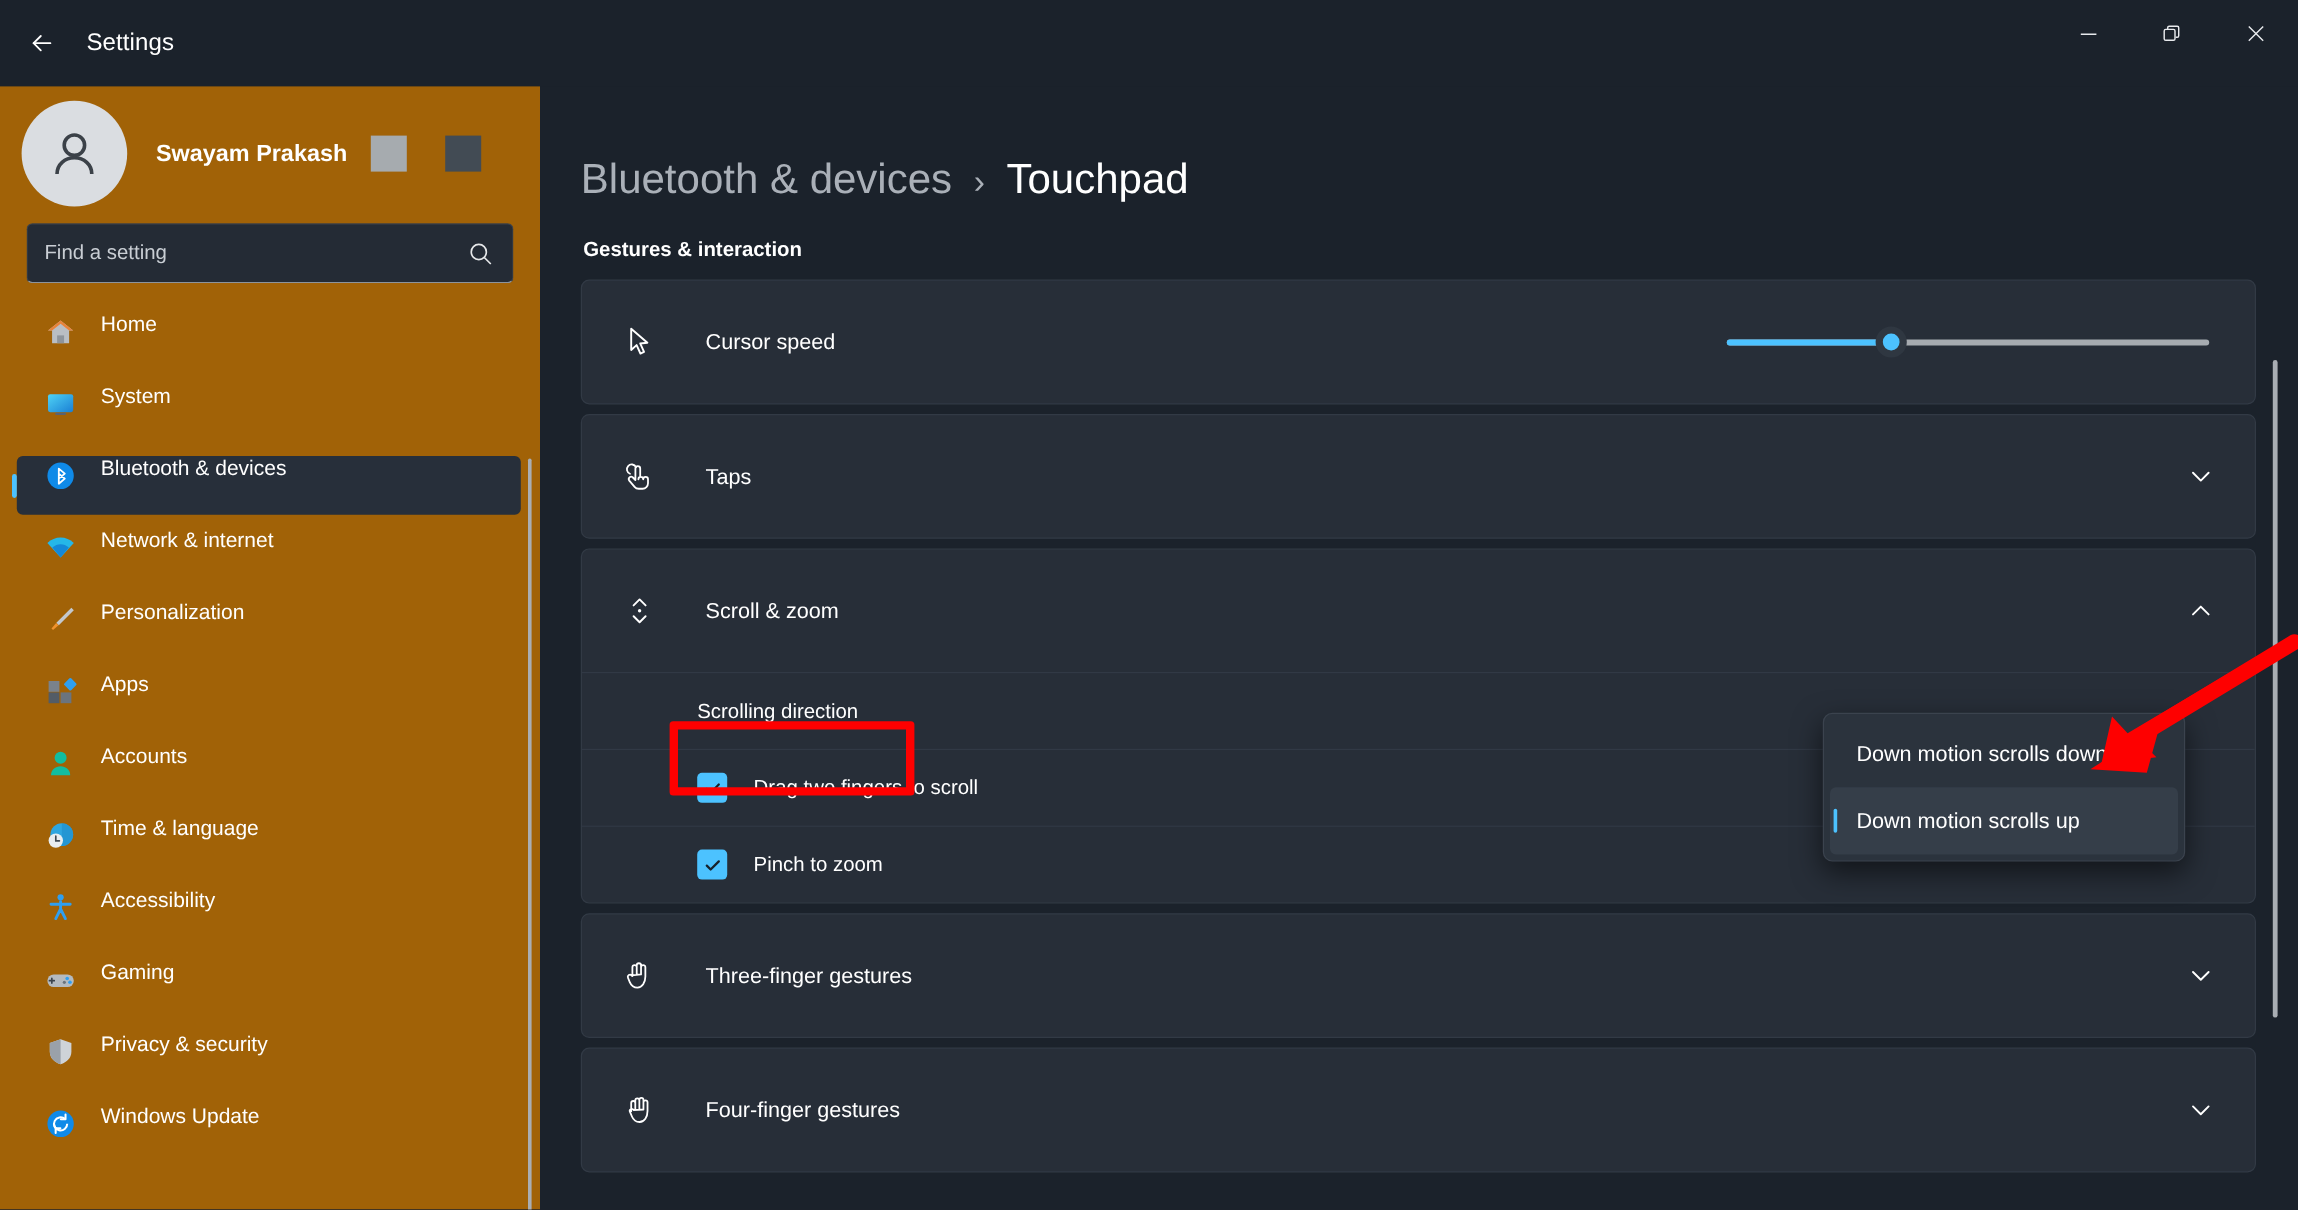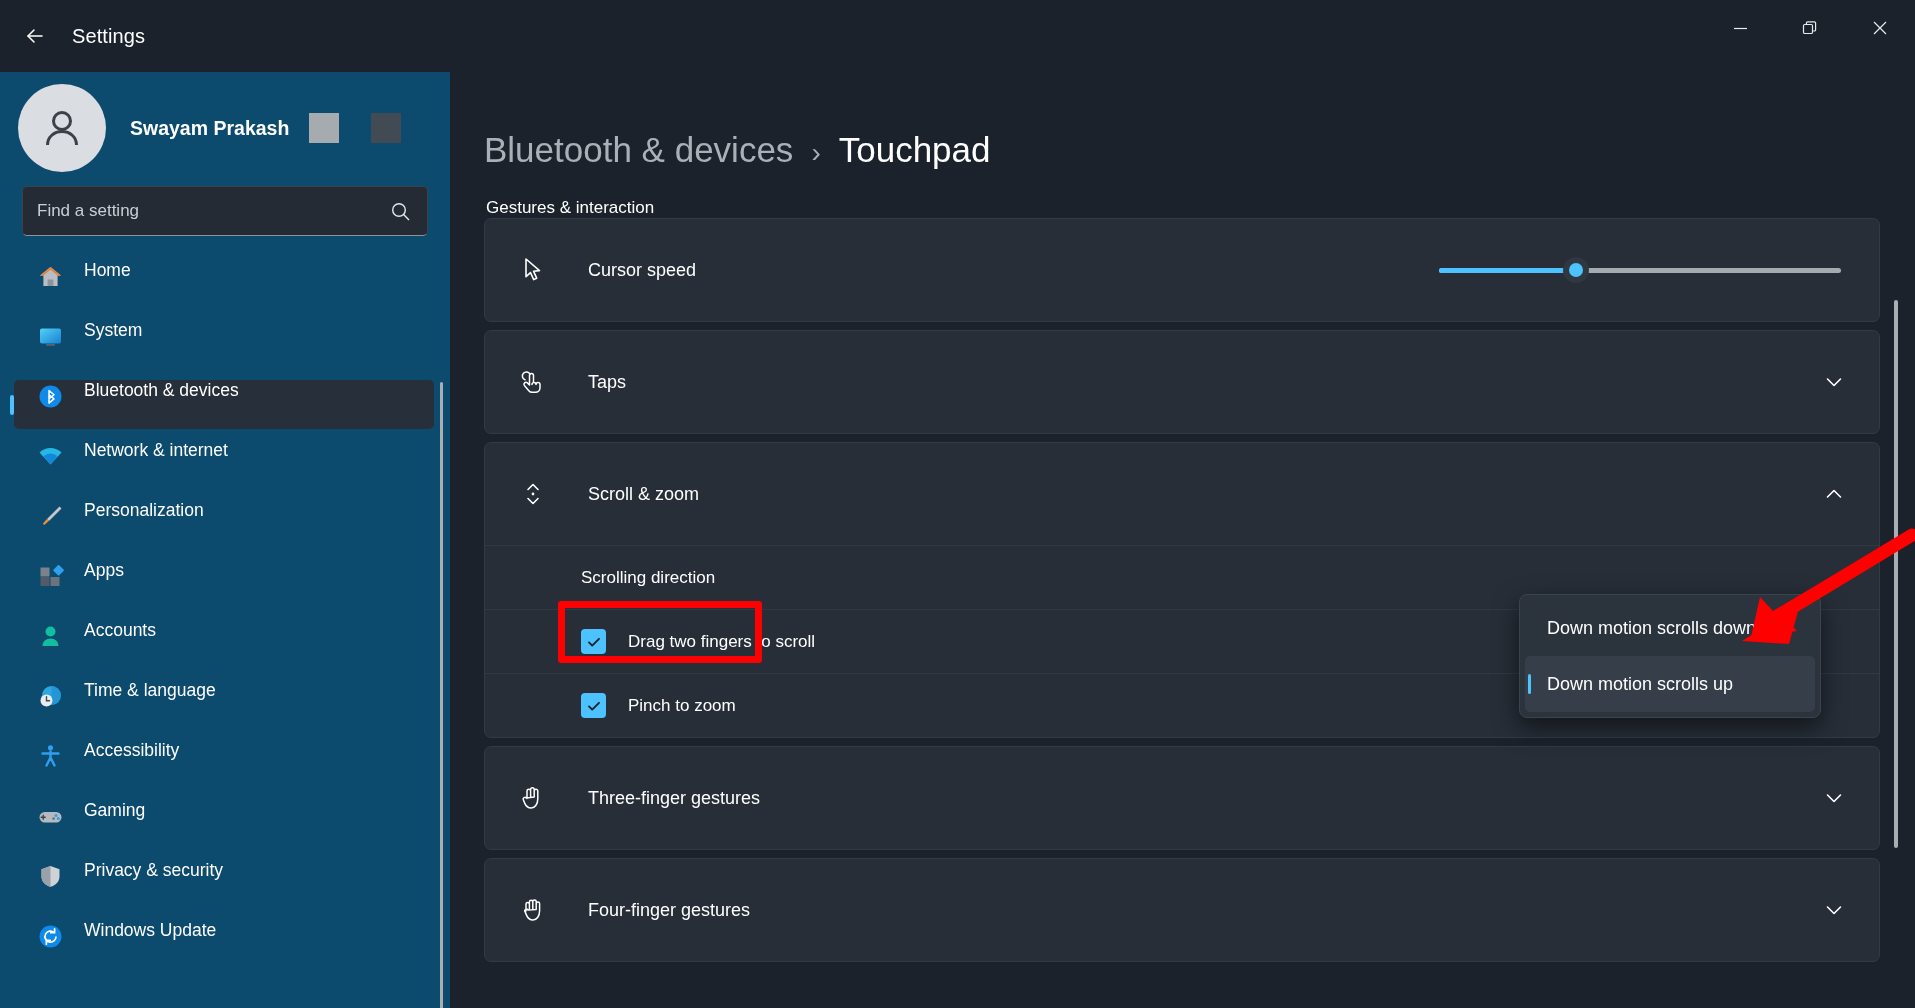--- a/index.html
+++ b/index.html
@@ -53,21 +53,21 @@
   }
 
   
   .body-row { display: flex; flex: 1 1 auto; min-height: 0; }
 
   
   .sidebar {
     position: relative;
     width: 450px;
     flex: 0 0 450px;
-    background: #0c4a6e;
+    background: #a16207;
     display: flex;
     flex-direction: column;
     padding-top: 6px;
   }
   .profile {
     display: flex;
     align-items: center;
     padding: 10px 0 18px 18px;
     height: 108px;
   }
@@ -187,25 +187,25 @@
     cursor: pointer;
     white-space: nowrap;
   }
   .crumb-sep { font-size: 28px; color: #aab0b8; margin: 0 18px; }
   .crumb-current { font-size: 35px; color: #ffffff; white-space: nowrap; }
 
   .section-title {
     margin-top: 28px;
     margin-left: 2px;
     font-size: 17px;
-    font-weight: normal;
+    font-weight: bold;
     color: #ffffff;
   }
 
-  .cards { width: 1396px; }
+  .cards { margin-top: 15px; width: 1396px; }
 
   .card {
     background: #272e38;
     border: 1px solid #323a45;
     border-radius: 7px;
     margin-bottom: 8px;
     overflow: hidden;
   }
   .card.group { margin-bottom: 8px; }
 

